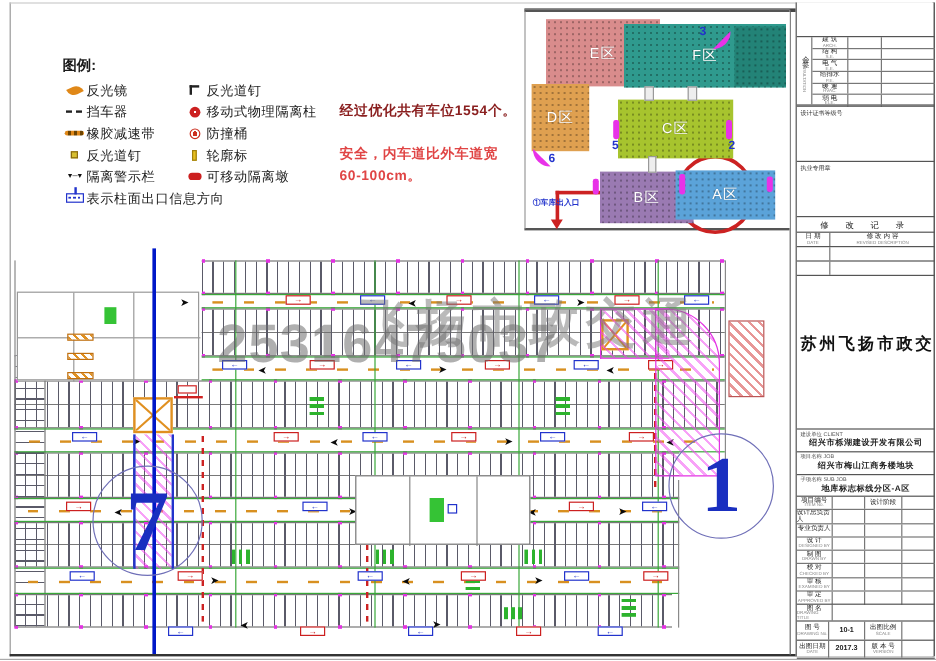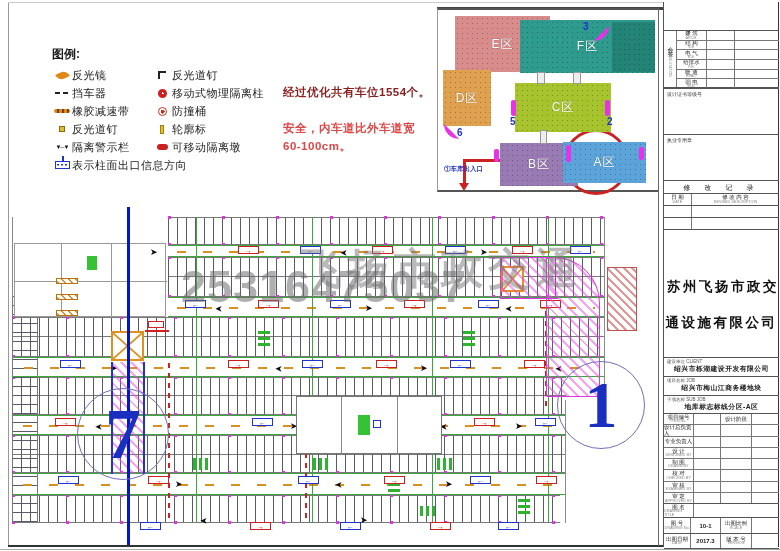--- a/index.html
+++ b/index.html
@@ -417,21 +417,20 @@
         </div>
     </div>
     <div class="tb-sec" style="top:215px; height:12px;">
       <div class="tb-grid2">
           <div class="tb-cell"></div>
           <div class="tb-cell" style="border-right:none;"></div>
         </div>
     </div>
     <div class="tb-sec" style="top:227px; height:128px;">
       <div class="tb-company" style="margin-top:48px;text-align:right;">苏州飞扬市政交</div>
-      <div class="tb-company" style="margin-top:18px;">通设施有限公司</div>
     </div>
     <div class="tb-sec tb-namerow" style="top:355px; height:19px;">
       <div class="hd">建设单位  CLIENT</div>
       <div class="vl">绍兴市栎湖建设开发有限公司</div>
     </div>
     <div class="tb-sec tb-namerow" style="top:374px; height:19px;">
       <div class="hd">项目名称  JOB</div>
       <div class="vl">绍兴市梅山江商务楼地块</div>
     </div>
     <div class="tb-sec tb-namerow" style="top:393px; height:18px;">

